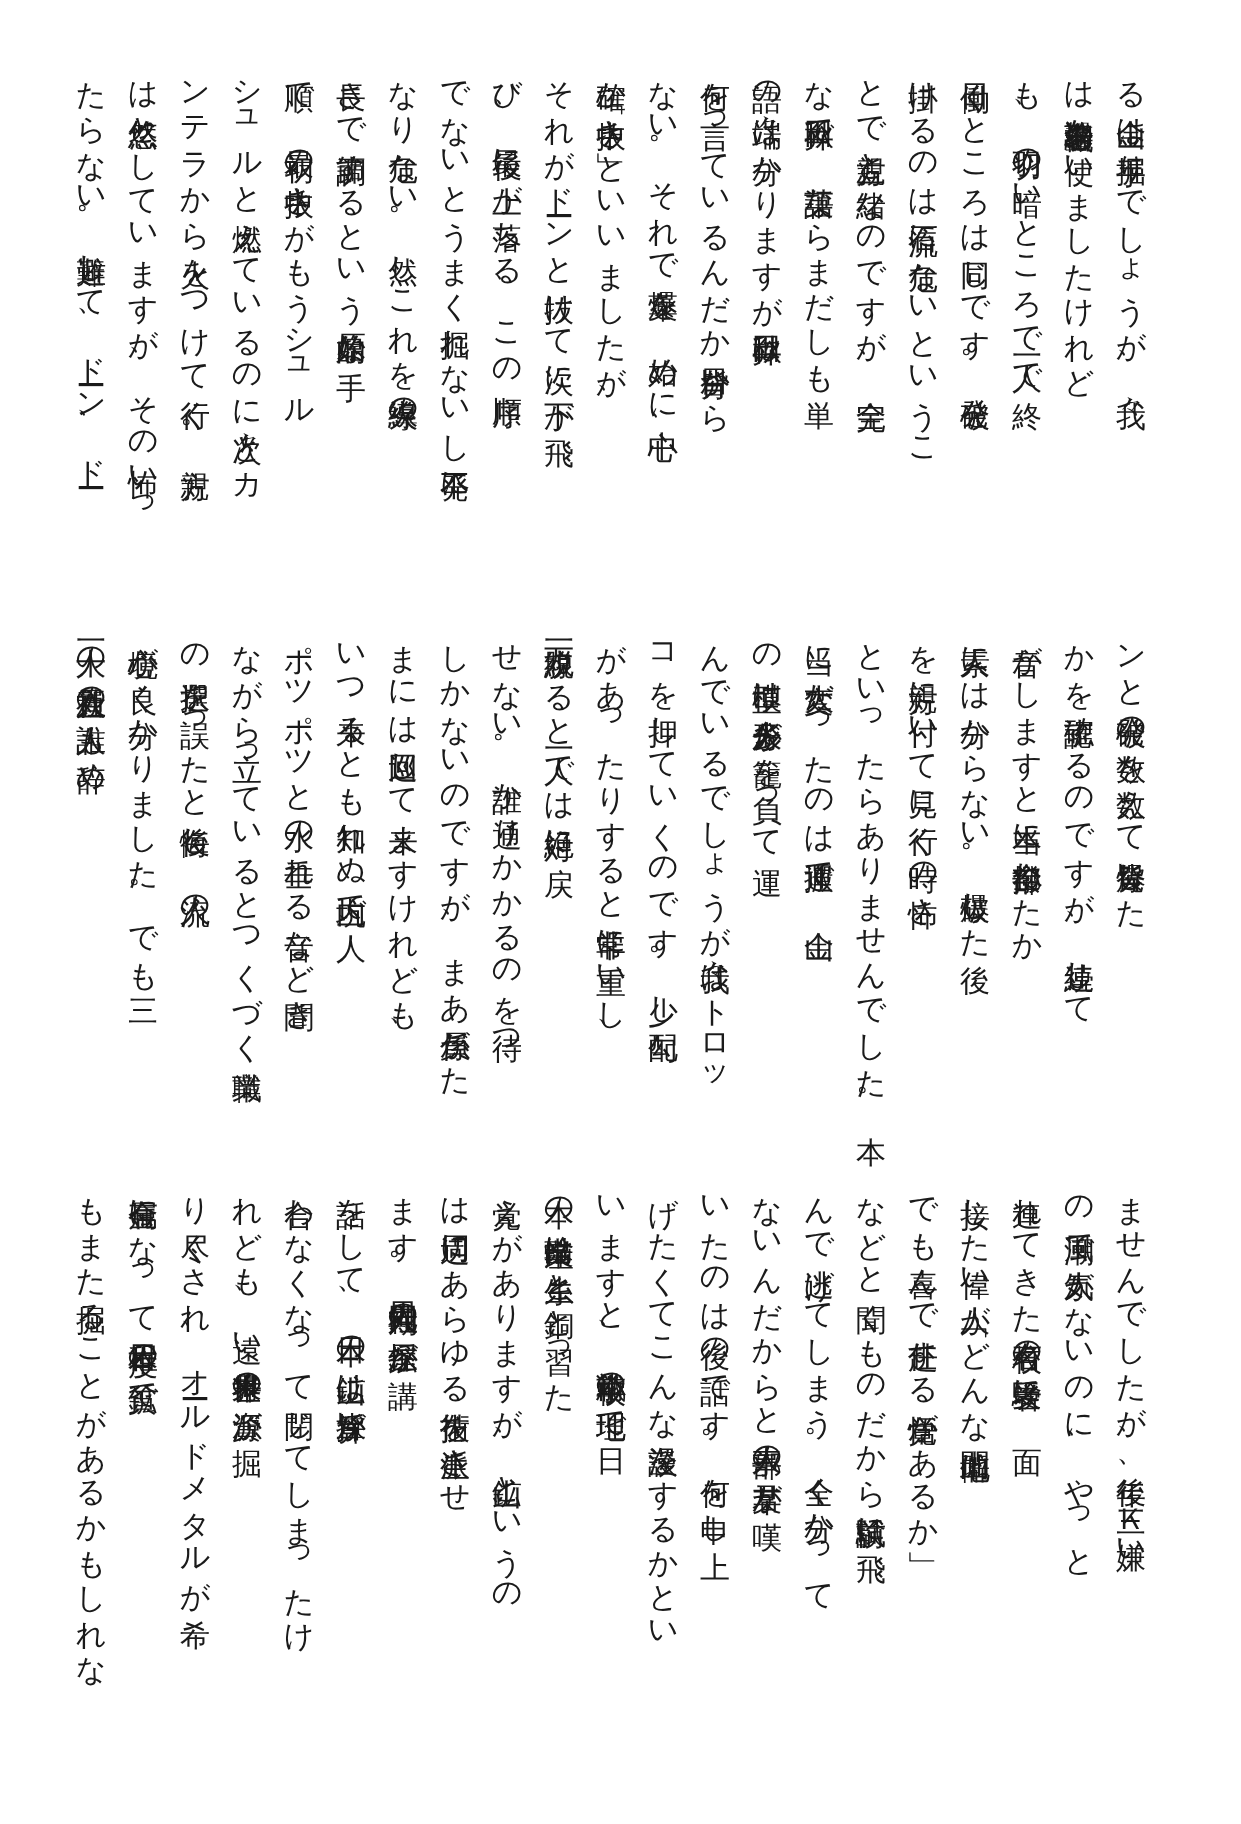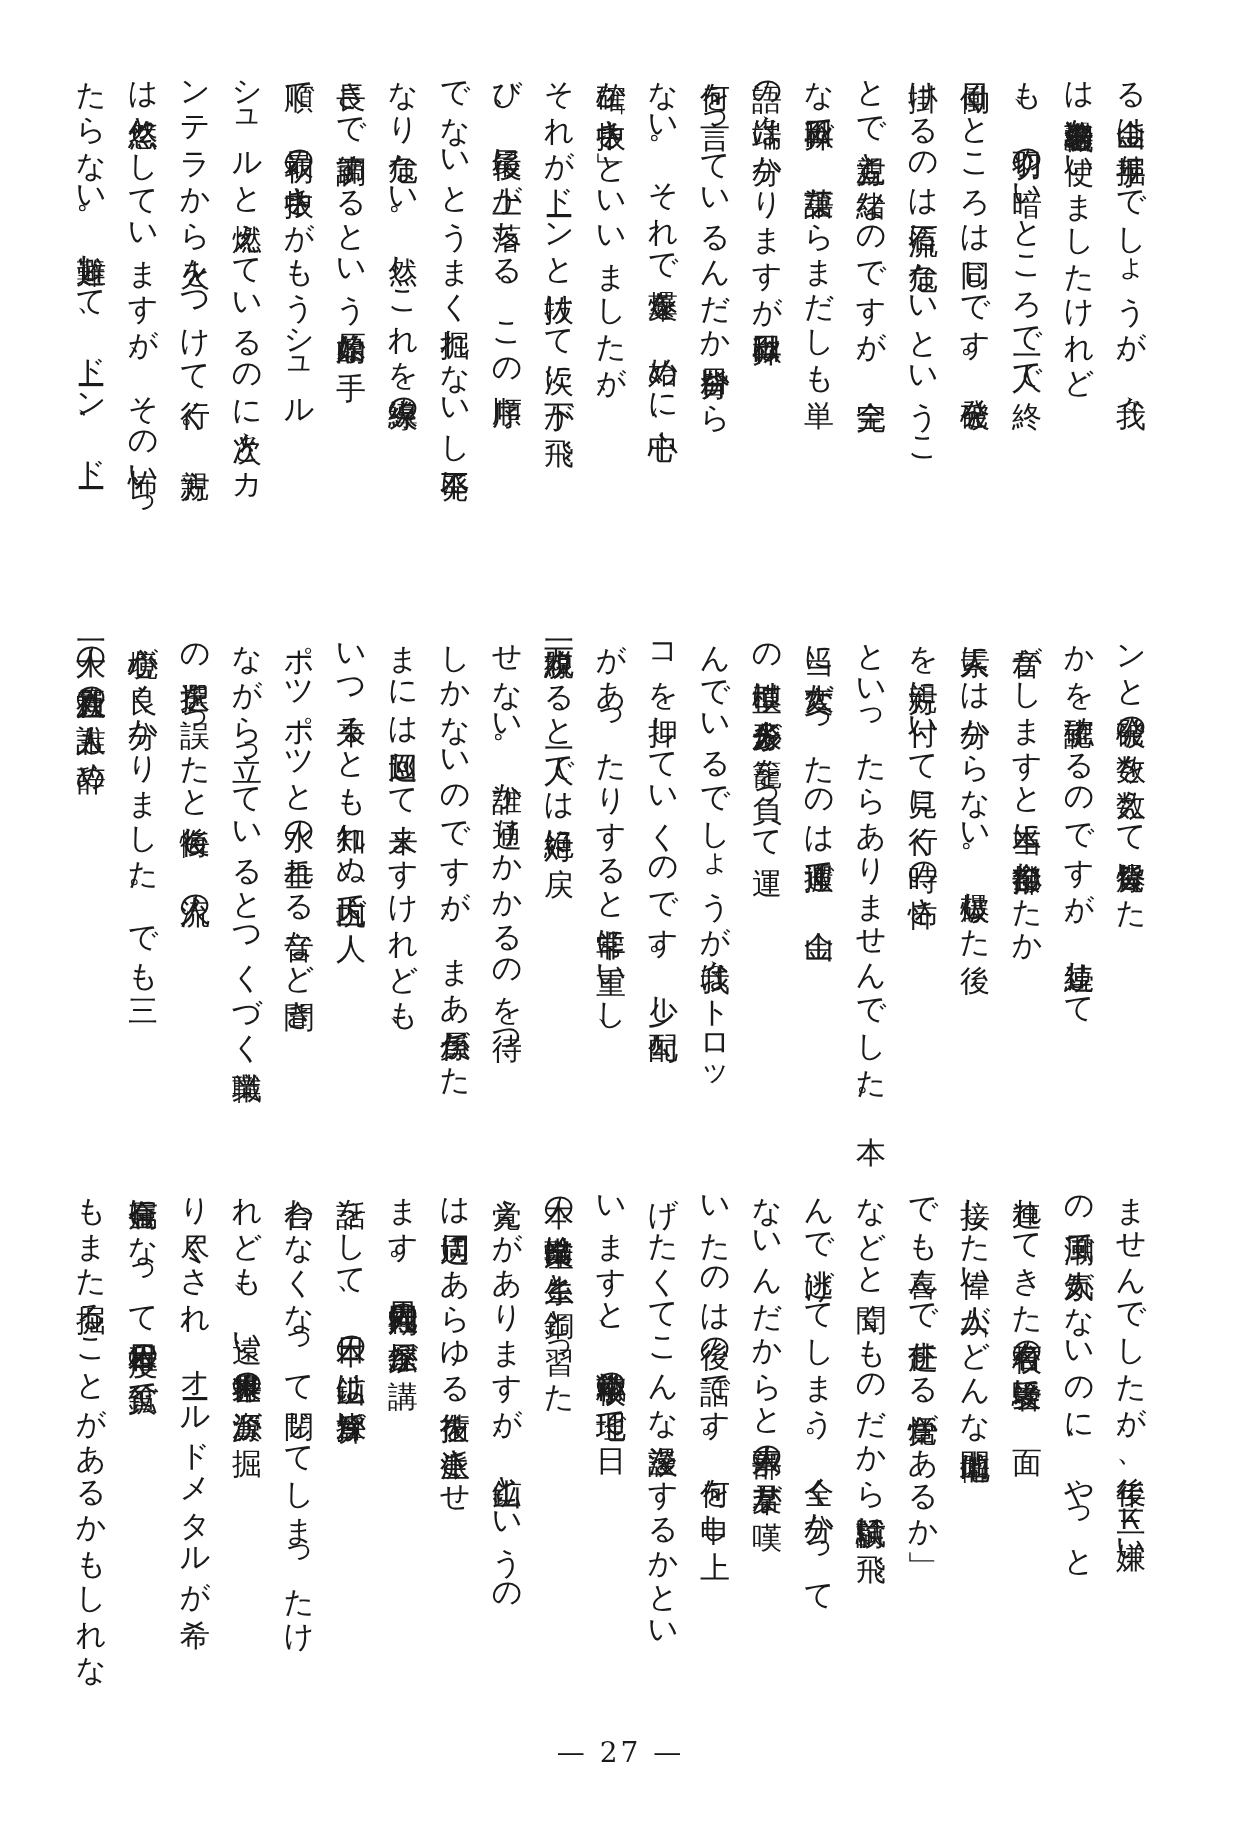--- a/index.html
+++ b/index.html
@@ -119,15 +119,14 @@
     <p>は周辺にあらゆる技術を派生させ</p>
     <p>ます。先日入社同期の採鉱屋が講</p>
     <p>話をして、日本の鉱山は皆採算が</p>
     <p>合わなくなって閉じてしまったけ</p>
     <p>れども、遠い将来世界の資源が掘</p>
     <p>り尽くされ、オールドメタルが希</p>
     <p>有金属になって日本程度の貧鉱で</p>
     <p>もまた掘ることがあるかもしれな</p>
   </section>
 
-  <div class="footer">— 27 —</div>
 
 </div>
 
 </body></html>

